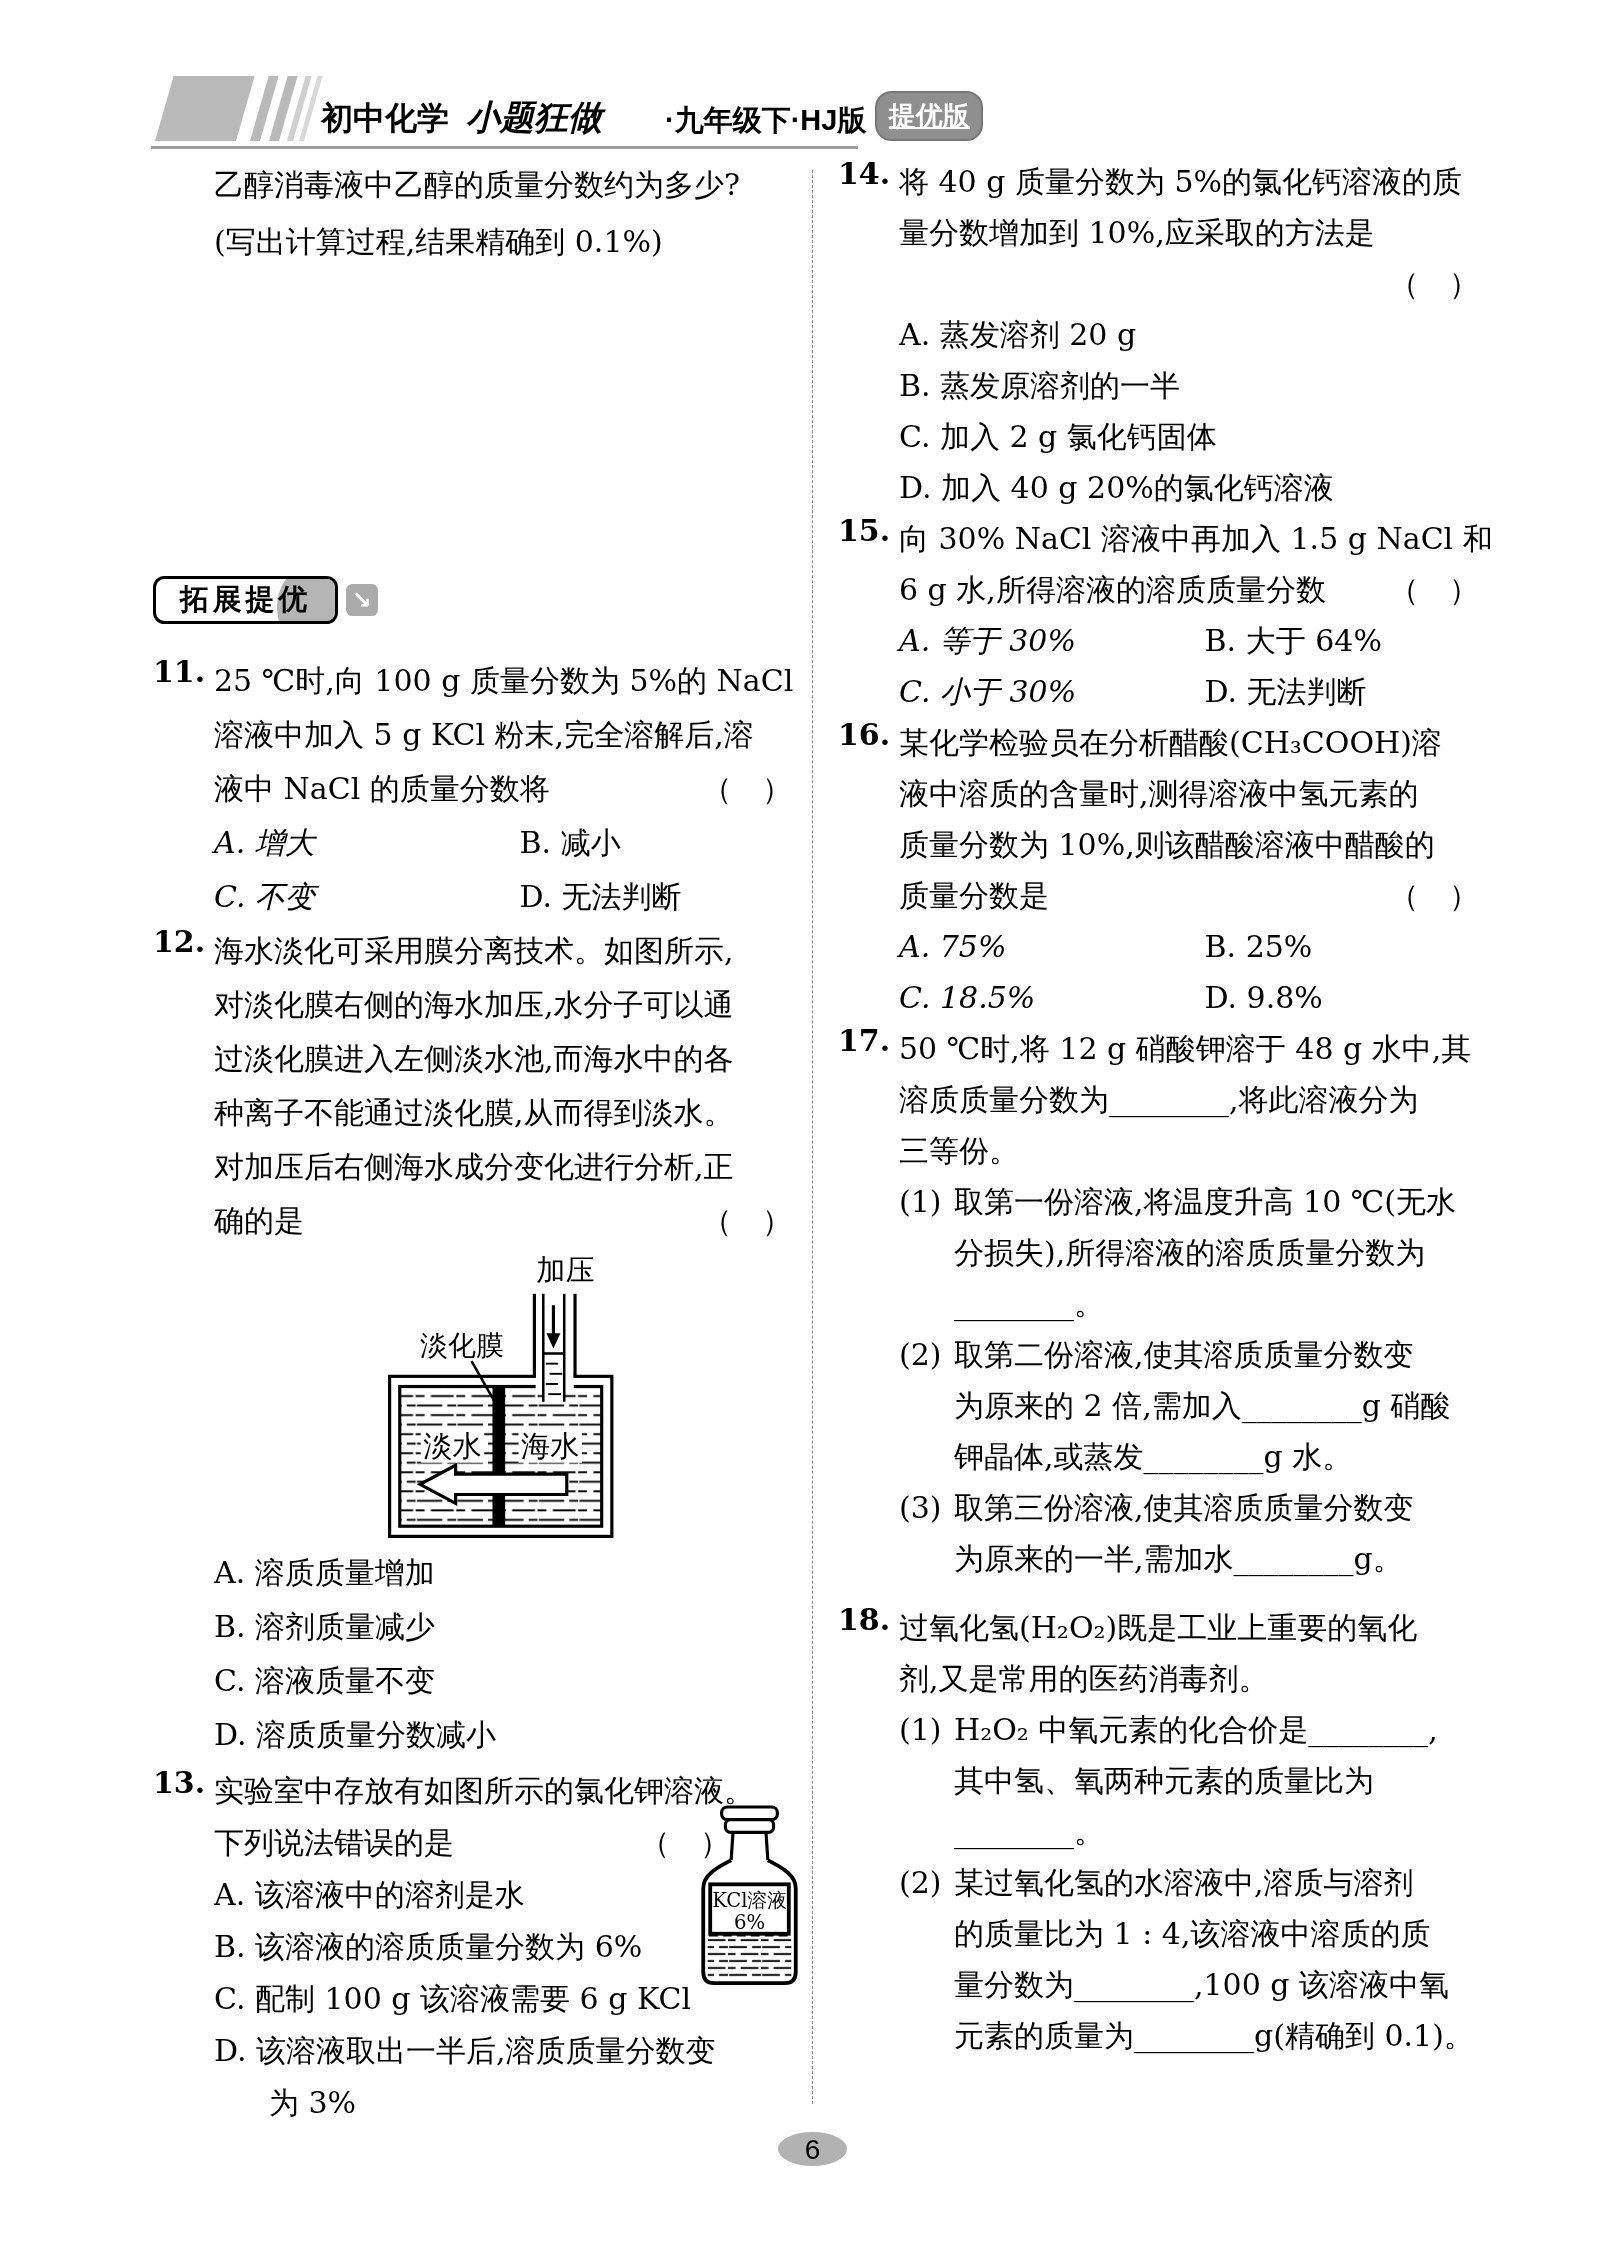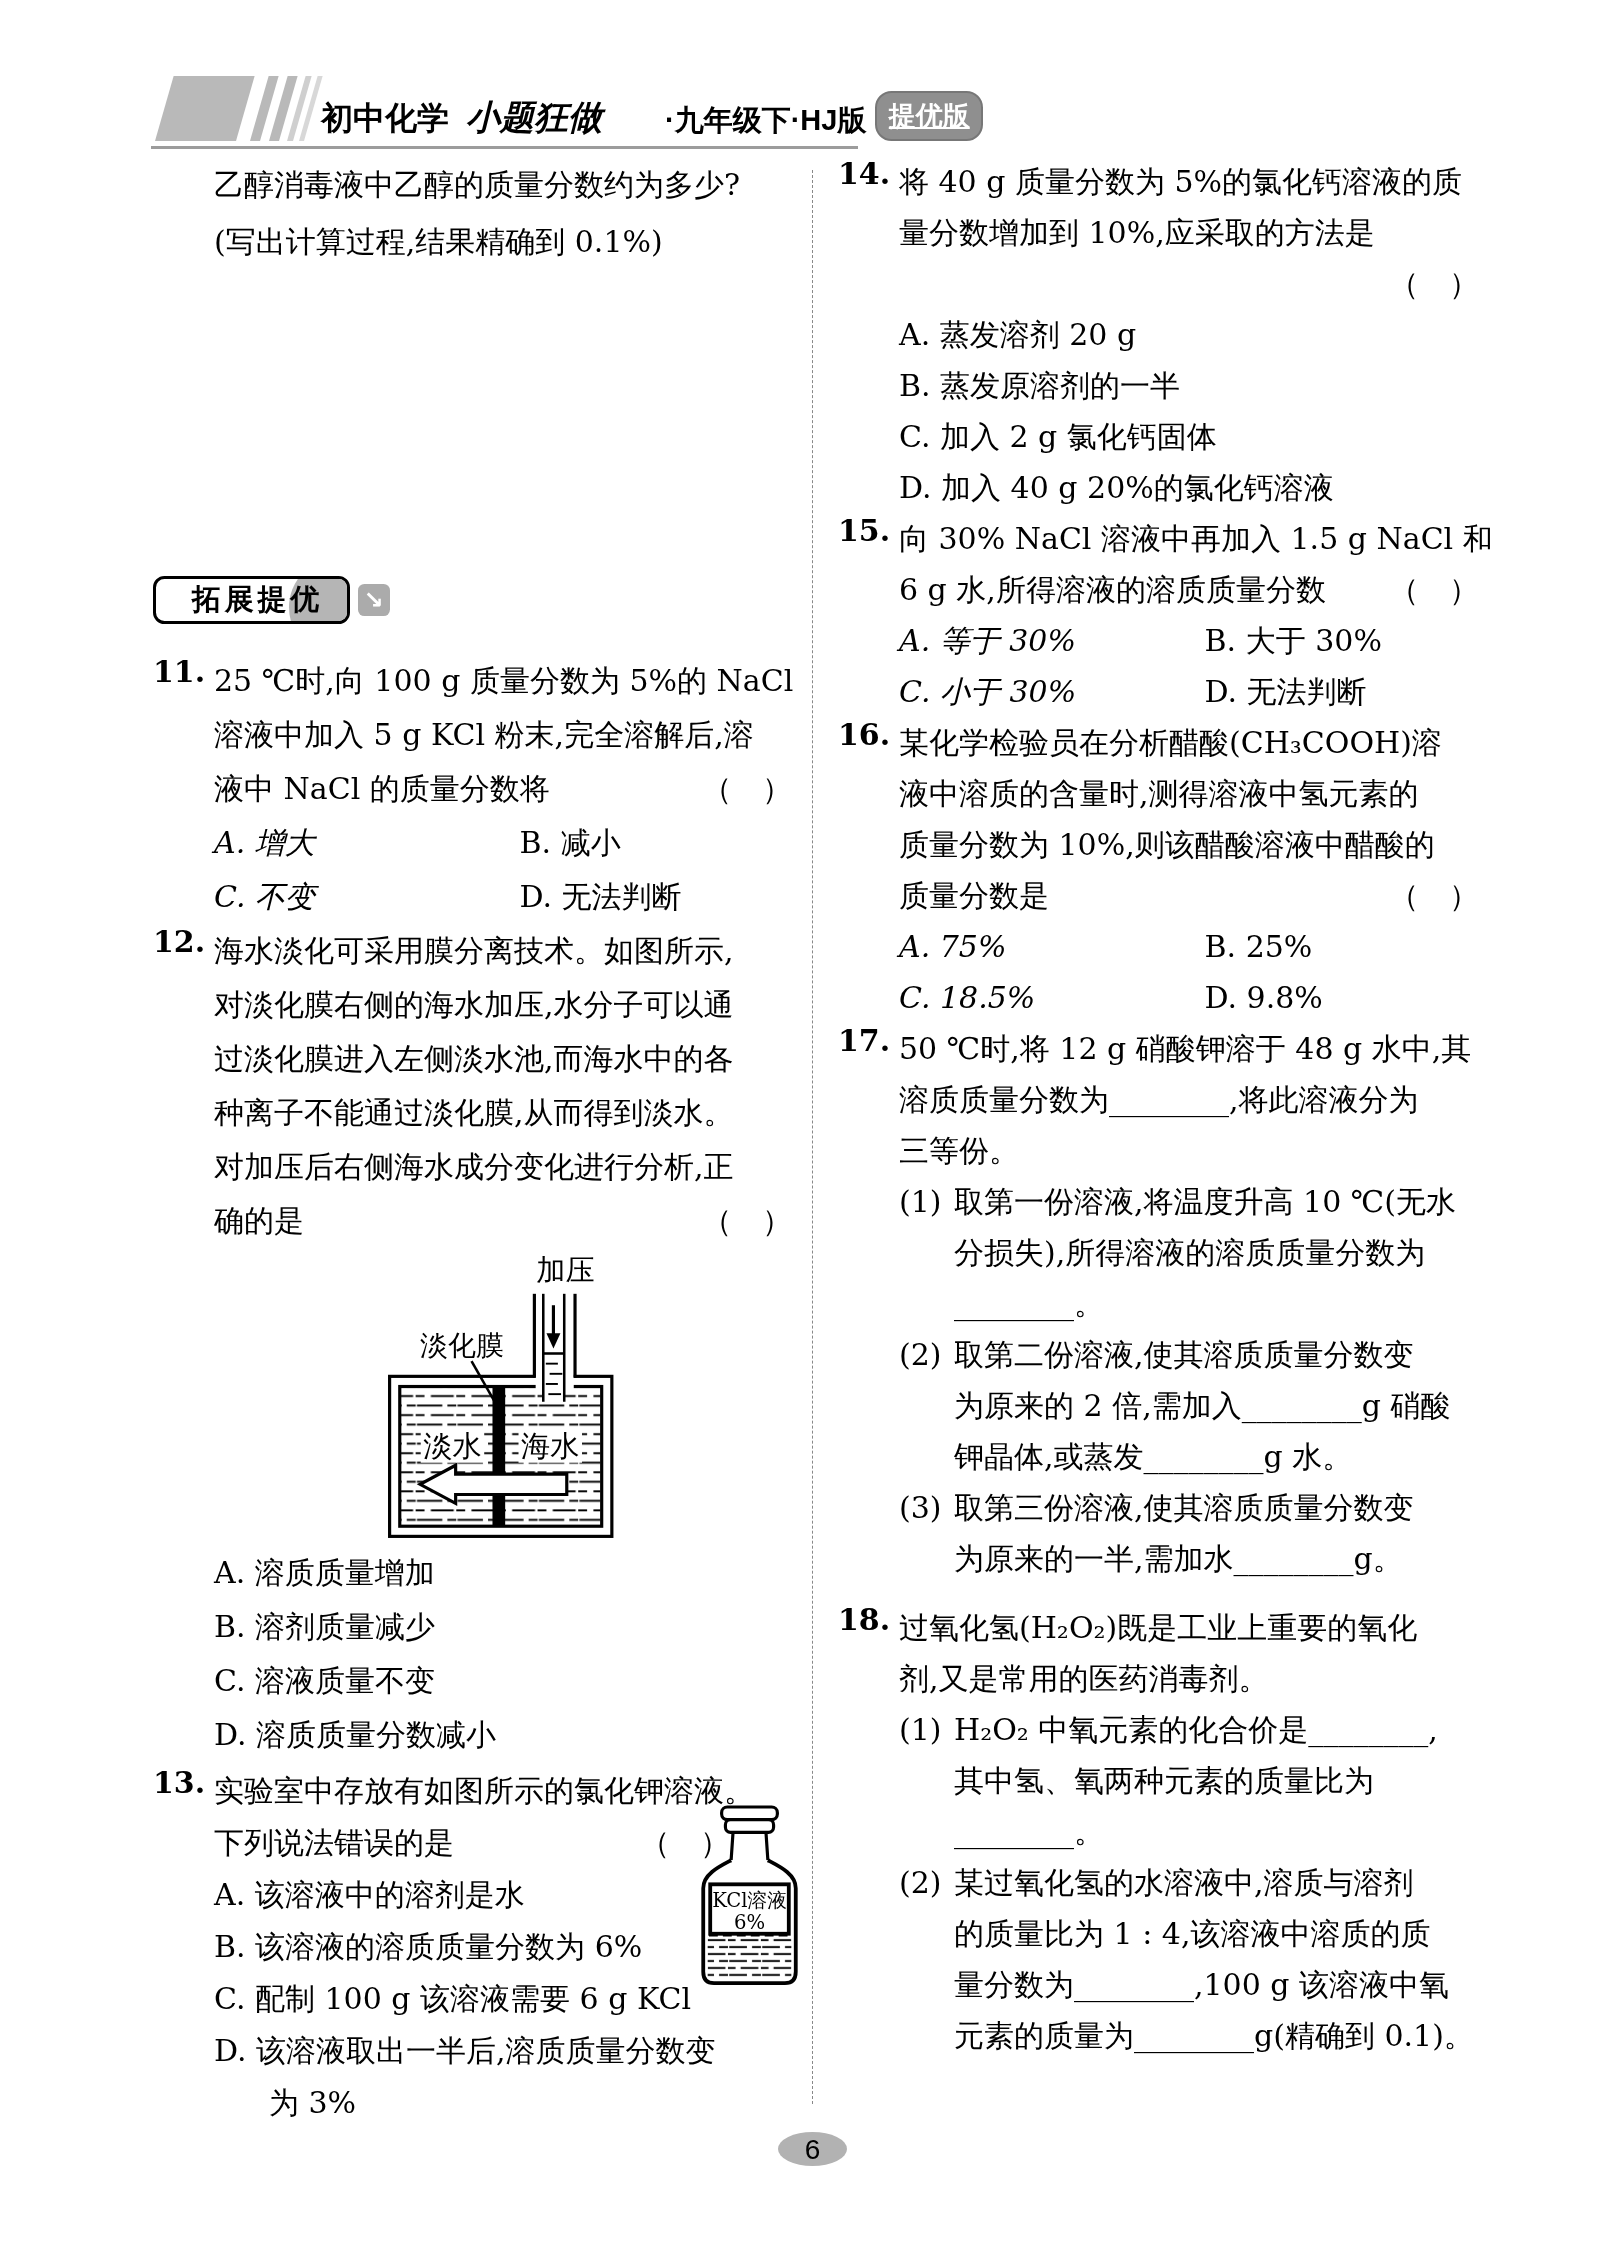--- a/index.html
+++ b/index.html
@@ -24,21 +24,21 @@
   .divider{position:absolute;left:812px;top:170px;height:1934px;width:0;border-left:1.9px dashed #888;}
   .page-num{position:absolute;left:778px;top:2132px;width:69px;height:34px;background:#b2b2b2;border-radius:50%;text-align:center;line-height:36px;font-size:28px;font-family:"Liberation Sans",sans-serif;}
   
   .col{position:absolute;top:156px;font-size:30px;}
   .col-left{left:153px;width:639px;}
   .col-right{left:838px;width:641px;}
   .cont-line{padding-left:61px;height:57px;line-height:57px;white-space:nowrap;}
   .workspace{height:304px;}
   
   .sec-row{display:flex;align-items:center;height:51px;margin-bottom:29px;}
-  .sec-badge{position:relative;width:179px;height:42px;border:3.2px solid #000;border-radius:11.4px;background:#fff;overflow:hidden;display:flex;align-items:center;justify-content:center;padding-left:12px;}
+  .sec-badge{position:relative;width:179px;height:42px;border:3.2px solid #000;border-radius:11.4px;background:#fff;overflow:hidden;display:flex;align-items:center;justify-content:center;}
   .sec-blob{position:absolute;right:-30.5px;top:-19px;width:89px;height:95px;background:#b5b5b5;border-radius:50%;}
   .sec-label{position:relative;font-weight:bold;font-size:29px;letter-spacing:3.8px;}
   .sec-arrow{width:32px;height:32px;margin-left:7.6px;background:#ababab;border-radius:6.4px;color:#fff;font-size:24px;font-weight:bold;display:flex;align-items:center;justify-content:center;font-family:"DejaVu Sans",sans-serif;}
   
   .q{position:relative;padding-left:61px;}
   .qnum{position:absolute;left:0;top:0;font-weight:bold;}
   .qline{height:54px;line-height:54px;white-space:nowrap;}
   .col-right .qline{height:51px;line-height:51px;}
   .q13 .qline{height:52px;line-height:52px;}
   .flexline{display:flex;justify-content:space-between;}
@@ -223,21 +223,21 @@
 
     <div class="q">
       <span class="qnum">15.</span>
       <div class="qline">向 30% NaCl 溶液中再加入 1.5 g NaCl 和</div>
       <div class="qline flexline">
         <span>6 g 水,所得溶液的溶质质量分数</span>
         <span>（　）</span>
       </div>
       <div class="qline optrow">
         <span>A. 等于 30%</span>
-        <span>B. 大于 30%</span>
+        <span>B. 大于 64%</span>
       </div>
       <div class="qline optrow">
         <span>C. 小于 30%</span>
         <span>D. 无法判断</span>
       </div>
     </div>
 
     <div class="q">
       <span class="qnum">16.</span>
       <div class="qline">某化学检验员在分析醋酸(CH₃COOH)溶</div>

